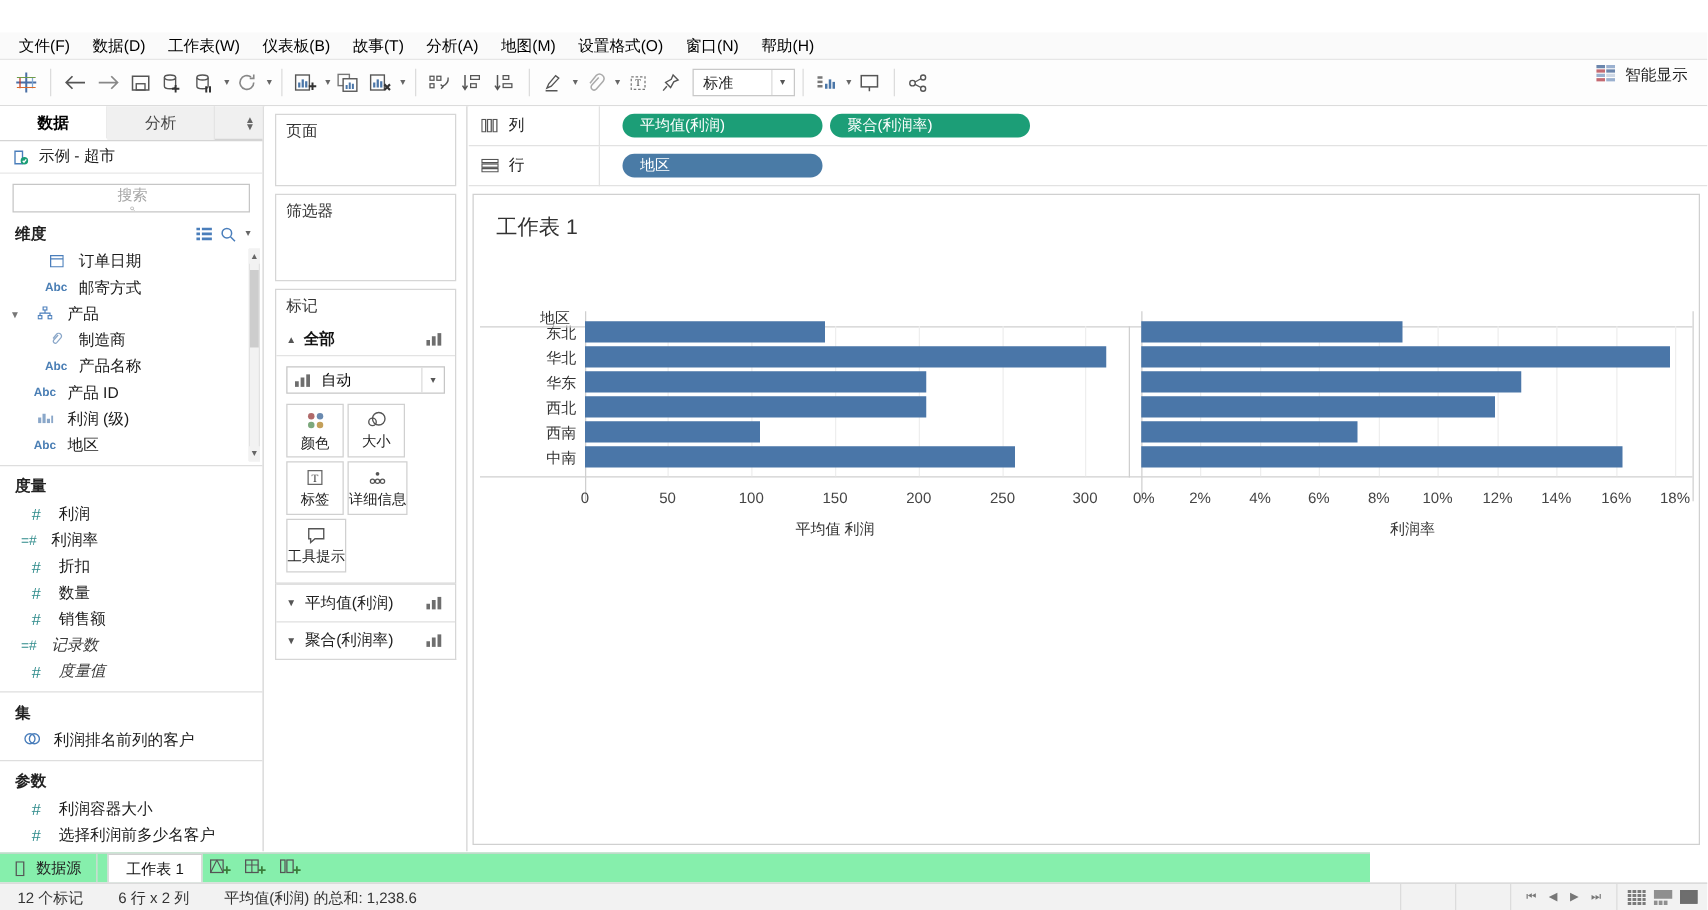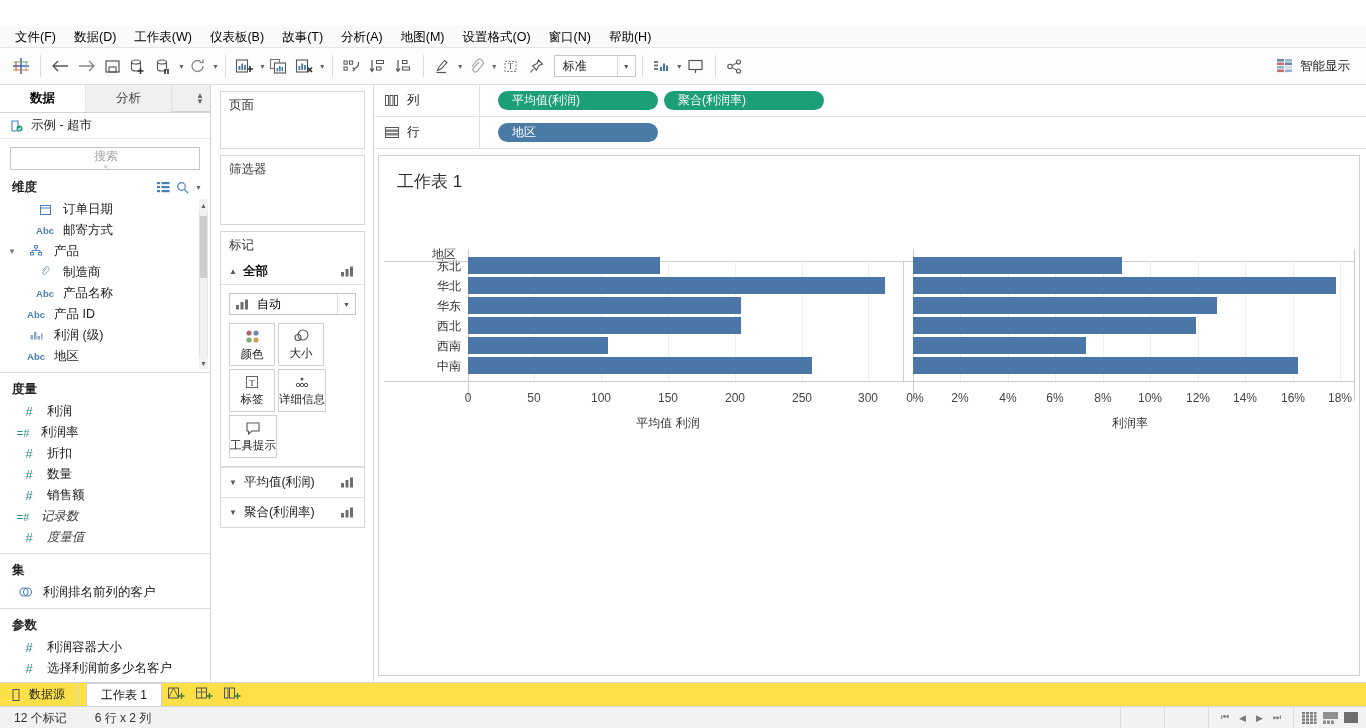--- a/index.html
+++ b/index.html
@@ -57,21 +57,21 @@
   .caret { font-size:7px; color:#666; margin-left:1px; }
   .combo {
     height:22px; width:82px; border:1px solid #c8c8c8; background:#fff;
     display:flex; align-items:center; justify-content:space-between;
     padding:0 0 0 8px; font-size:12px; color:#222; margin-left:4px;gap:28px;
   }
   .combo .arrowbox { width:18px; height:20px; display:flex; align-items:center; justify-content:center;
                      border-left:1px solid #dcdcdc; color:#555; font-size:7px; }
   .show-me {
     position:absolute; right:10px; top:52px; height:28px;
-    display:flex; align-items:center; gap:6px; padding:0 6px; font-size:12.5px; color:#222;
+    display:flex; align-items:flex-start; gap:6px; padding:0 6px; font-size:12.5px; color:#222;
   }
 
   
   .leftpane {
     position:absolute; left:0; top:85px; width:211px; height:596px;
     background:#fff; border-right:1px solid #d4d4d4;
   }
   .pane-tabs { display:flex; height:28px; border-bottom:1px solid #d4d4d4; position:relative; }
   .pane-tab {
     flex:0 0 auto; width:86px; text-align:center; line-height:27px; font-size:12.5px;
@@ -169,22 +169,22 @@
   .axis-line { position:absolute; background:#cfcfcf; }
   .gridline { position:absolute; width:1px; background:#eeeeee; }
   .bar { position:absolute; background:#4a76a8; height:17px; }
   .rowlabel { position:absolute; font-size:12px; color:#333; text-align:right; }
   .fieldhdr { position:absolute; font-size:12px; color:#333; }
   .tick { position:absolute; font-size:12px; color:#444; text-align:center; }
   .axistitle { position:absolute; font-size:12px; color:#333; text-align:center; }
 
   
   .tabbar {
-    position:absolute; left:0; bottom:22px; width:1366px; height:24px;
-    background:#fde047; border-top:1px solid #d4d4d4; display:flex; align-items:center;margin-top:40px;
+    position:absolute; left:0; bottom:22px; width:1096px; height:24px;
+    background:#86efac; border-top:1px solid #d4d4d4; display:flex; align-items:center;margin-top:40px;
   }
   .ds-tab { display:flex; align-items:center; gap:6px; padding:0 12px; height:24px;
             font-size:12px; color:#222; border-right:1px solid #d9d9d9; }
   .sheet-tab { display:flex; align-items:center; padding:0 14px; height:23px;
                background:#fff; border:1px solid #cfcfcf; border-bottom:none; font-size:12px;
                color:#111; margin-left:8px; }
   .newtab { width:28px; height:24px; display:flex; align-items:center; justify-content:center; color:#555; }
 
   
   .statusbar {
@@ -823,20 +823,21 @@
         <rect x="0.5" y="1" width="3.5" height="10" fill="none" stroke="#555" stroke-width="1"></rect>
         <rect x="5.5" y="1" width="5" height="10" fill="none" stroke="#555" stroke-width="1"></rect>
         <path d="M13.5 6 v6 M10.5 9 h6" stroke="#3a7d3a" stroke-width="1.4"></path>
       </svg>
     </div>
   </div>
 
   <div class="statusbar">
     <div class="st-cell">12 个标记</div>
     <div class="st-cell">6 行 x 2 列</div>
+    <div class="st-cell">平均值(利润) 的总和: 1,238.6</div>
     <div class="st-right">
       <div class="st-box"></div>
       <div class="st-box"></div>
       <div class="navbtns">
         <span>⏮</span>
         <span>◀</span>
         <span>▶</span>
         <span>⏭</span>
       </div>
       <div class="viewbtns">

